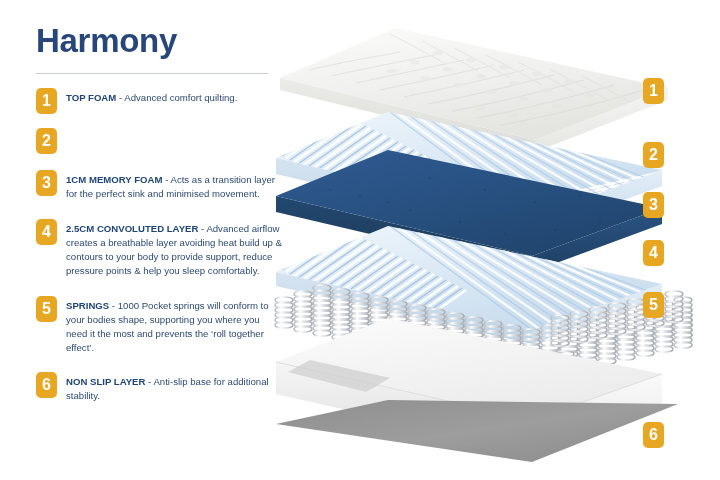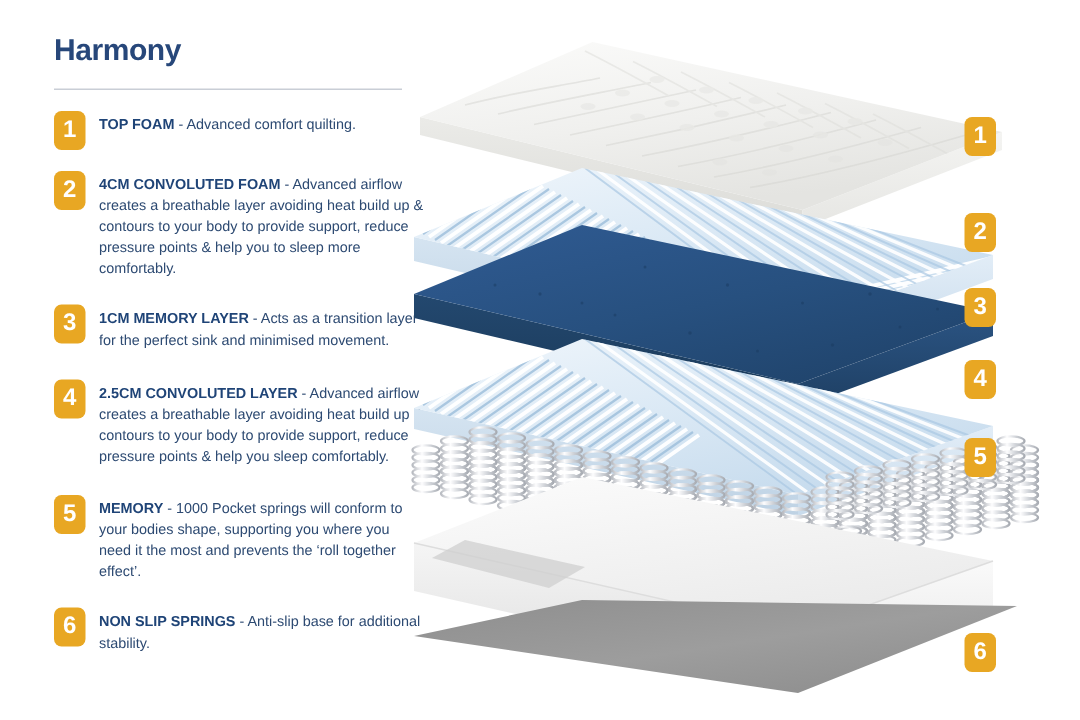--- a/index.html
+++ b/index.html
@@ -17,21 +17,21 @@
     background: #ffffff;
   }
 
   
   #left-col {
     position: absolute;
     left: 36px; top: 24px;
     width: 246px;
   }
   #page-title {
-    font-size: 20px;
+    font-size: 33px;
     font-weight: bold;
     color: #27477a;
     letter-spacing: -0.3px;
     line-height: 1.05;
     margin: 0 0 14px 0;
   }
   #title-divider {
     width: 232px;
     height: 1px;
     background: #c9ced6;
@@ -115,41 +115,40 @@
     <h1 id="page-title">Harmony</h1>
     <div id="title-divider"></div>
 
     <div class="layer-item" id="item-1">
       <div class="badge">1</div>
       <div class="item-text"><span class="term">TOP FOAM</span><span> - Advanced comfort quilting.</span></div>
     </div>
 
     <div class="layer-item" id="item-2">
       <div class="badge">2</div>
-      <div class="item-text"><span class="term">4CM CONVOLUTED FOAM</span><span> - Advanced airflow creates a breathable layer avoiding heat build up &amp; contours to your body to provide support, reduce pressure points &amp; help you to sleep more comfortably.</span></div>
     </div>
 
     <div class="layer-item" id="item-3">
       <div class="badge">3</div>
-      <div class="item-text"><span class="term">1CM MEMORY LAYER</span><span> - Acts as a transition layer for the perfect sink and minimised movement.</span></div>
+      <div class="item-text"><span class="term">1CM MEMORY FOAM</span><span> - Acts as a transition layer for the perfect sink and minimised movement.</span></div>
     </div>
 
     <div class="layer-item" id="item-4">
       <div class="badge">4</div>
       <div class="item-text"><span class="term">2.5CM CONVOLUTED LAYER</span><span> - Advanced airflow creates a breathable layer avoiding heat build up &amp; contours to your body to provide support, reduce pressure points &amp; help you sleep comfortably.</span></div>
     </div>
 
     <div class="layer-item" id="item-5">
       <div class="badge">5</div>
-      <div class="item-text"><span class="term">MEMORY</span><span> - 1000 Pocket springs will conform to your bodies shape, supporting you where you need it the most and prevents the ‘roll together effect’.</span></div>
+      <div class="item-text"><span class="term">SPRINGS</span><span> - 1000 Pocket springs will conform to your bodies shape, supporting you where you need it the most and prevents the ‘roll together effect’.</span></div>
     </div>
 
     <div class="layer-item" id="item-6">
       <div class="badge">6</div>
-      <div class="item-text"><span class="term">NON SLIP SPRINGS</span><span> - Anti-slip base for additional stability.</span></div>
+      <div class="item-text"><span class="term">NON SLIP LAYER</span><span> - Anti-slip base for additional stability.</span></div>
     </div>
 
   </div>
 
   <div id="diagram">
     <svg width="450" height="480" viewBox="0 0 450 480" xmlns="http://www.w3.org/2000/svg">
       <defs>
 
         <linearGradient id="gQuiltTop" x1="0" y1="0" x2="0.4" y2="1">
           <stop offset="0%" stop-color="#fbfbfa"></stop>

